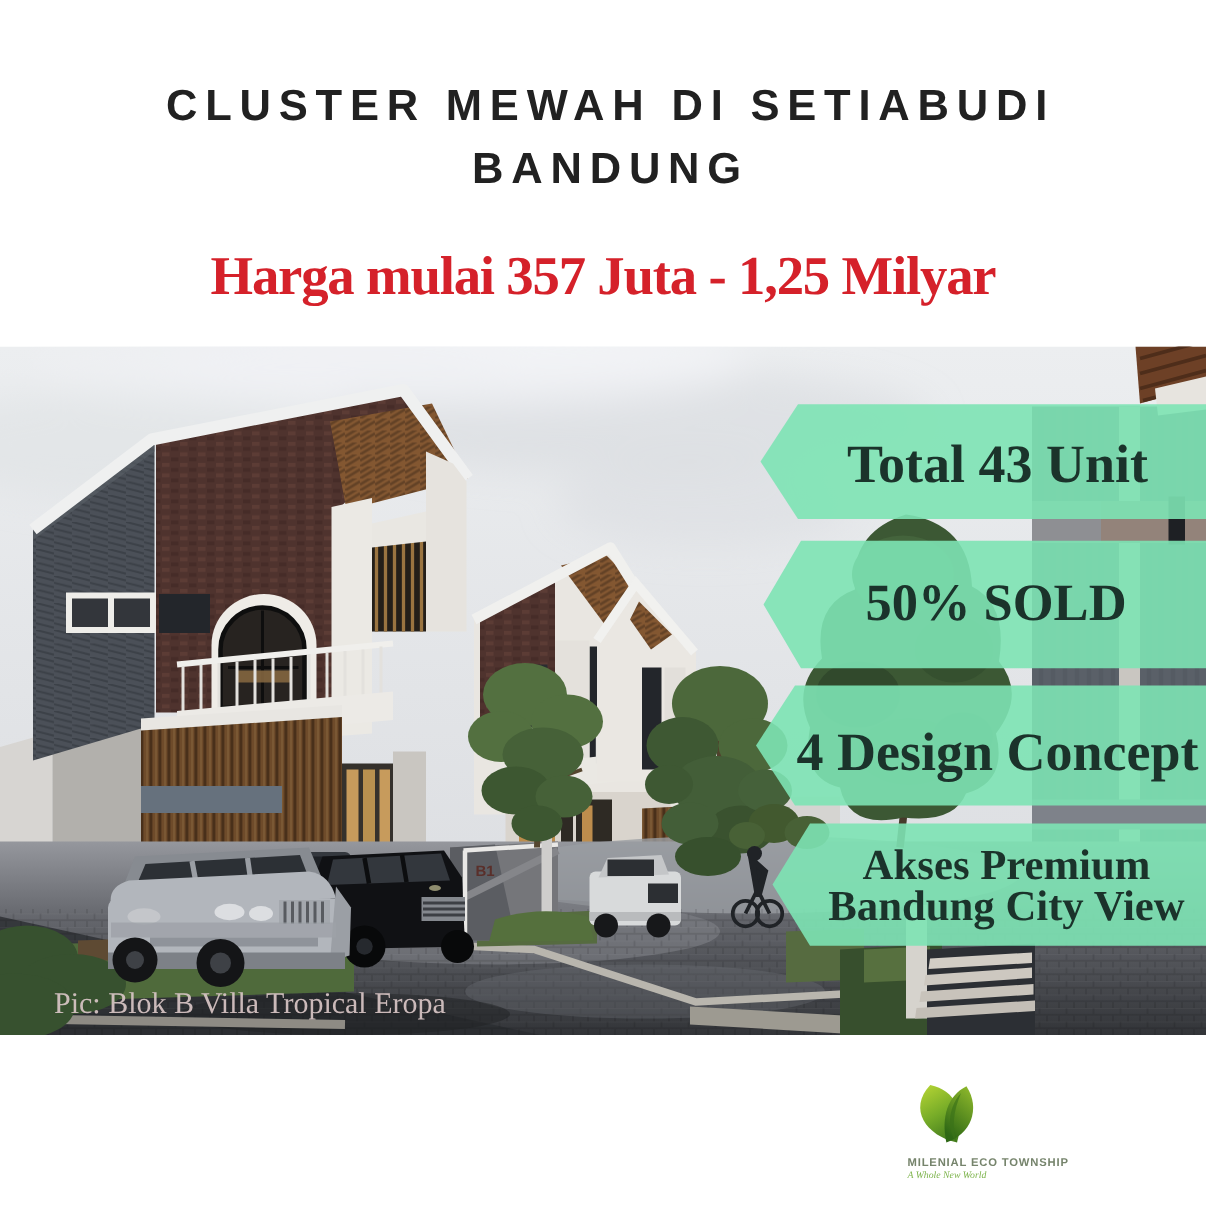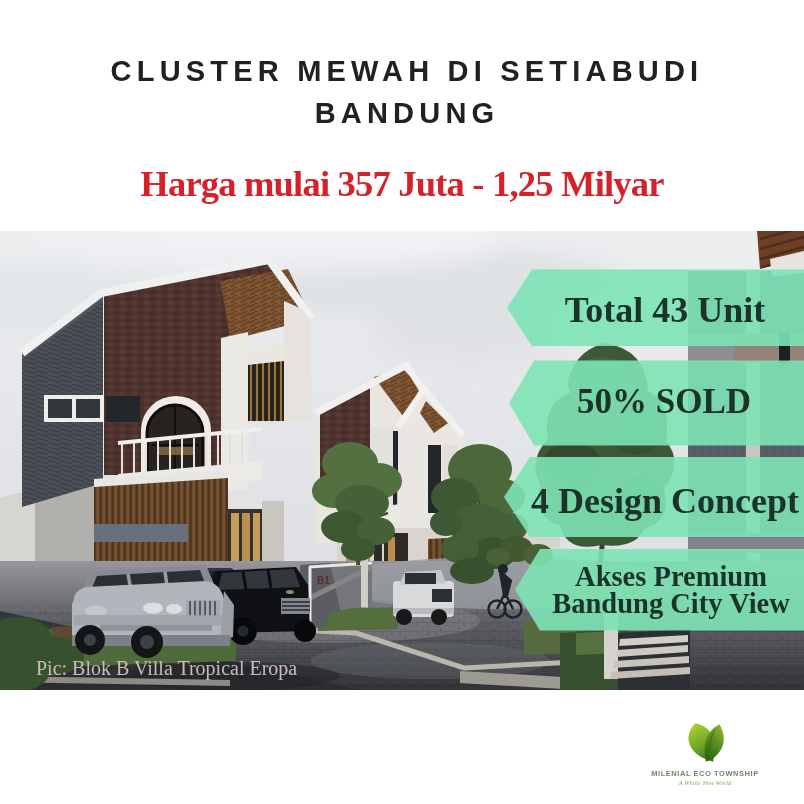--- a/index.html
+++ b/index.html
@@ -5,21 +5,21 @@
   html,body{margin:0;padding:0;background:#ffffff;}
   body{width:804px;height:804px;position:relative;overflow:hidden;
        font-family:"Liberation Sans",sans-serif;}
   .title{position:absolute;top:50px;left:0;width:804px;text-align:center;
          font-weight:bold;font-size:29px;line-height:42px;letter-spacing:5.2px;
          margin-left:5px;color:#212121;}
   .price{position:absolute;top:161px;left:0;width:804px;text-align:center;
          font-family:"Liberation Serif",serif;font-weight:bold;line-height:46px;
          font-size:36.5px;letter-spacing:-0.8px;color:#d5212a;}
   #photo{position:absolute;top:231px;left:0;}
-  .logo{position:absolute;top:716px;left:605px;width:200px;text-align:center;}
+  .logo{position:absolute;top:716px;left:605px;width:200px;text-align:left;}
   .logoname{font-size:7.5px;font-weight:bold;color:#76846c;letter-spacing:.55px;margin-top:2px;line-height:9px;}
   .logosub{font-family:"Liberation Serif",serif;font-style:italic;
            font-size:6.5px;color:#7cb34a;margin-top:1px;line-height:8px;}
 </style>
 </head>
 <body>
 <div class="title">CLUSTER MEWAH DI SETIABUDI<br>BANDUNG</div>
 <div class="price">Harga mulai 357 Juta - 1,25 Milyar</div>
 
 <svg id="photo" width="804" height="459" viewBox="0 0 804 459">

